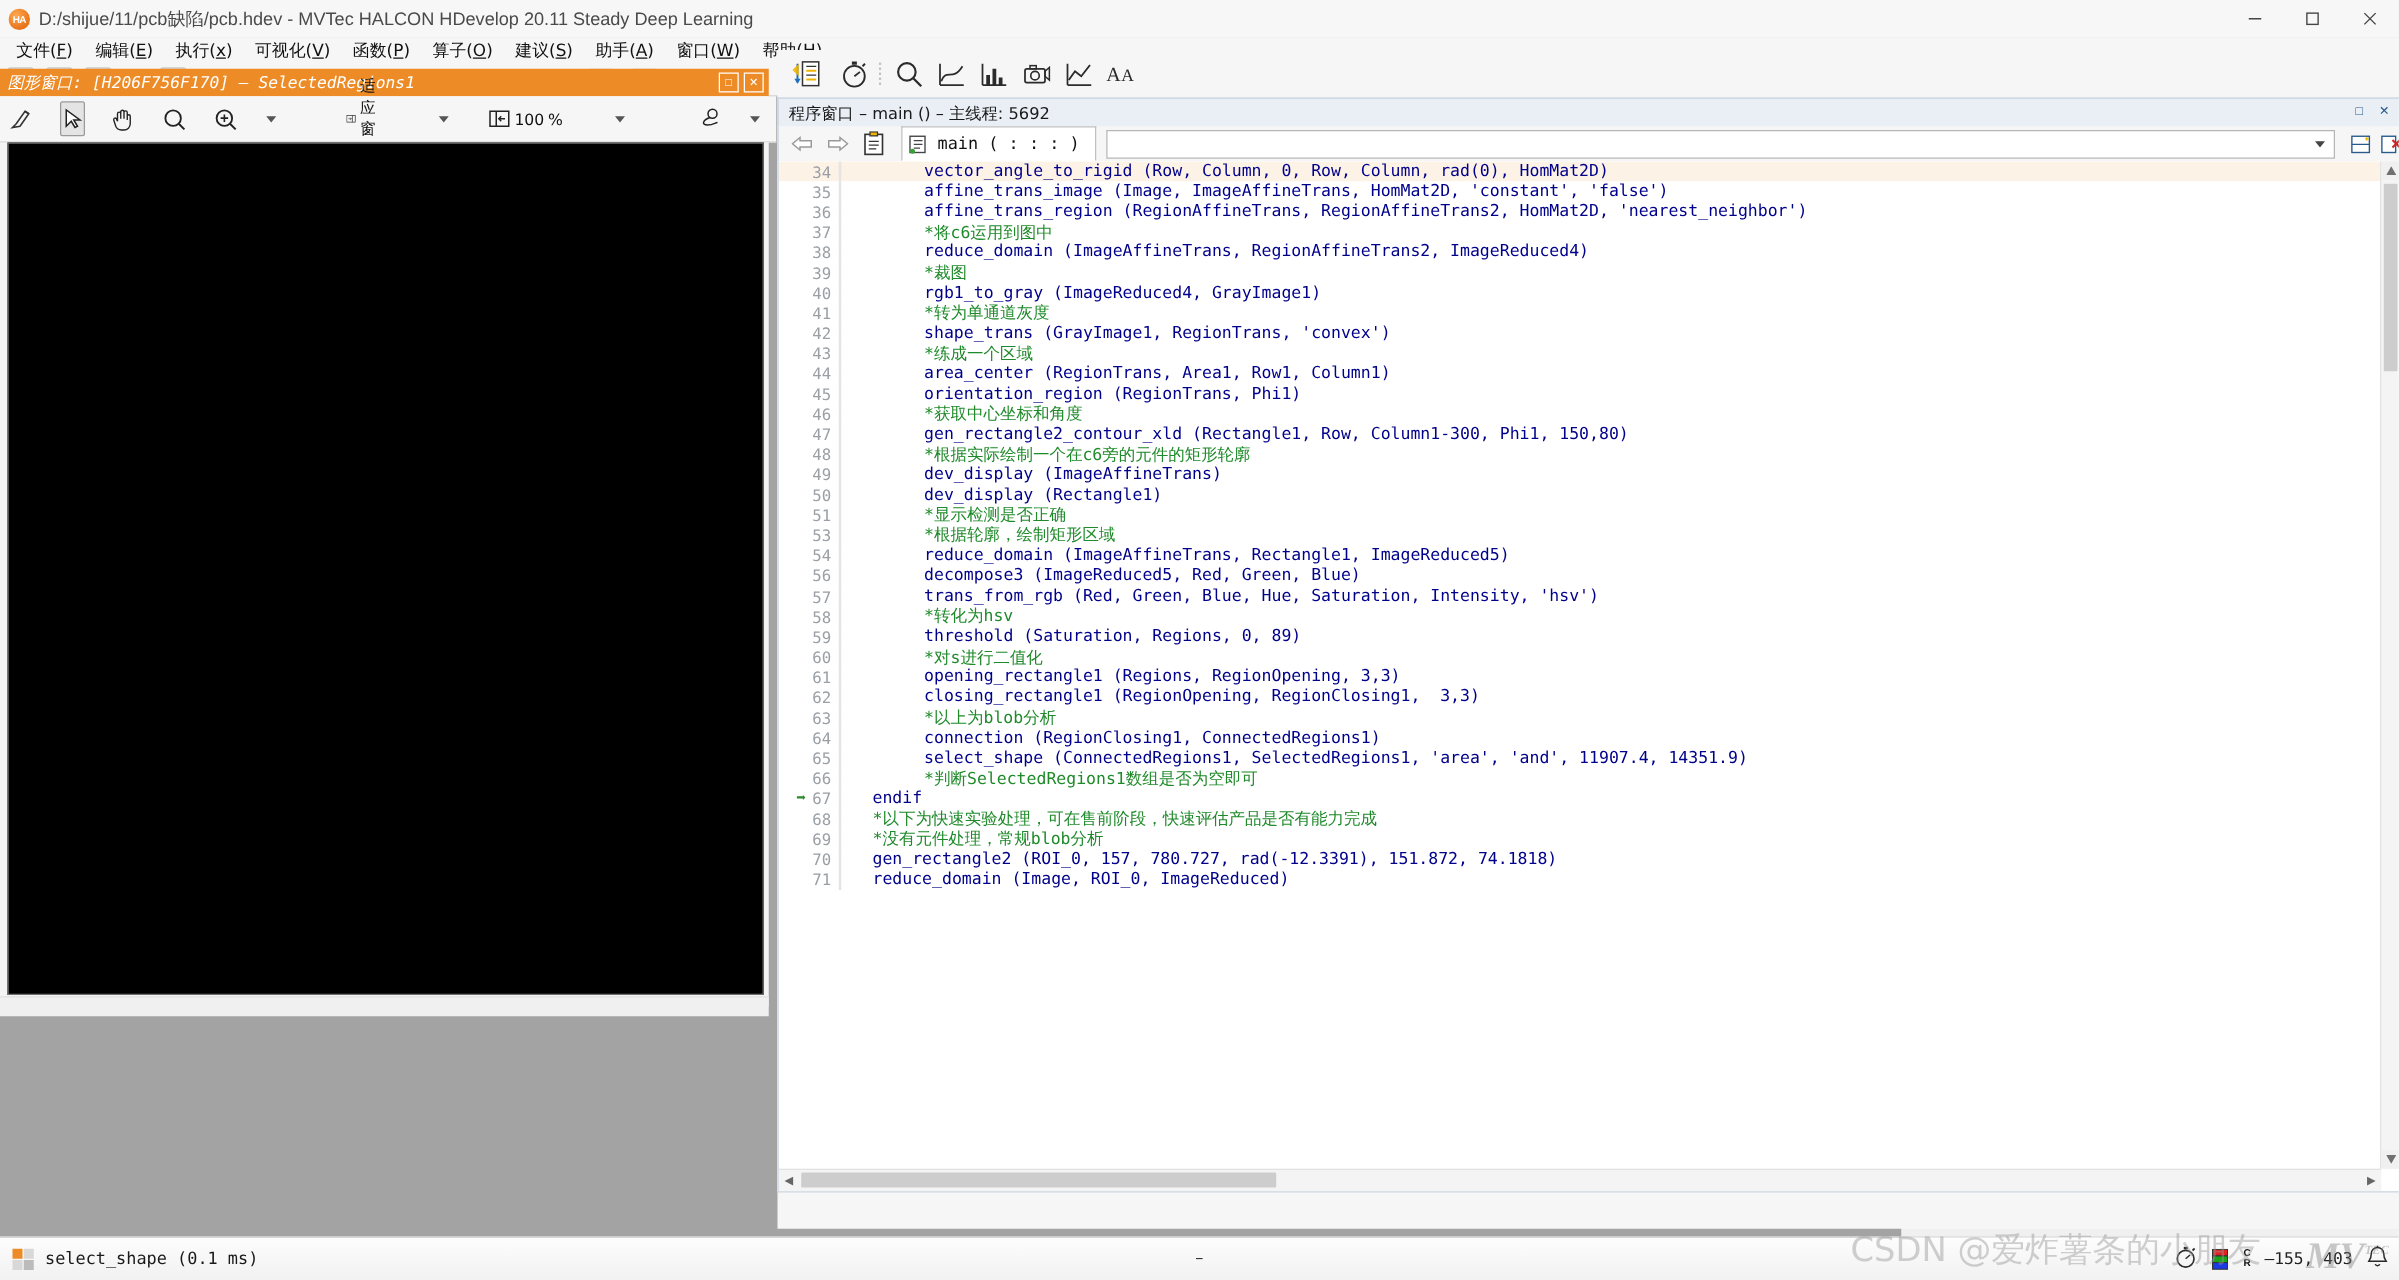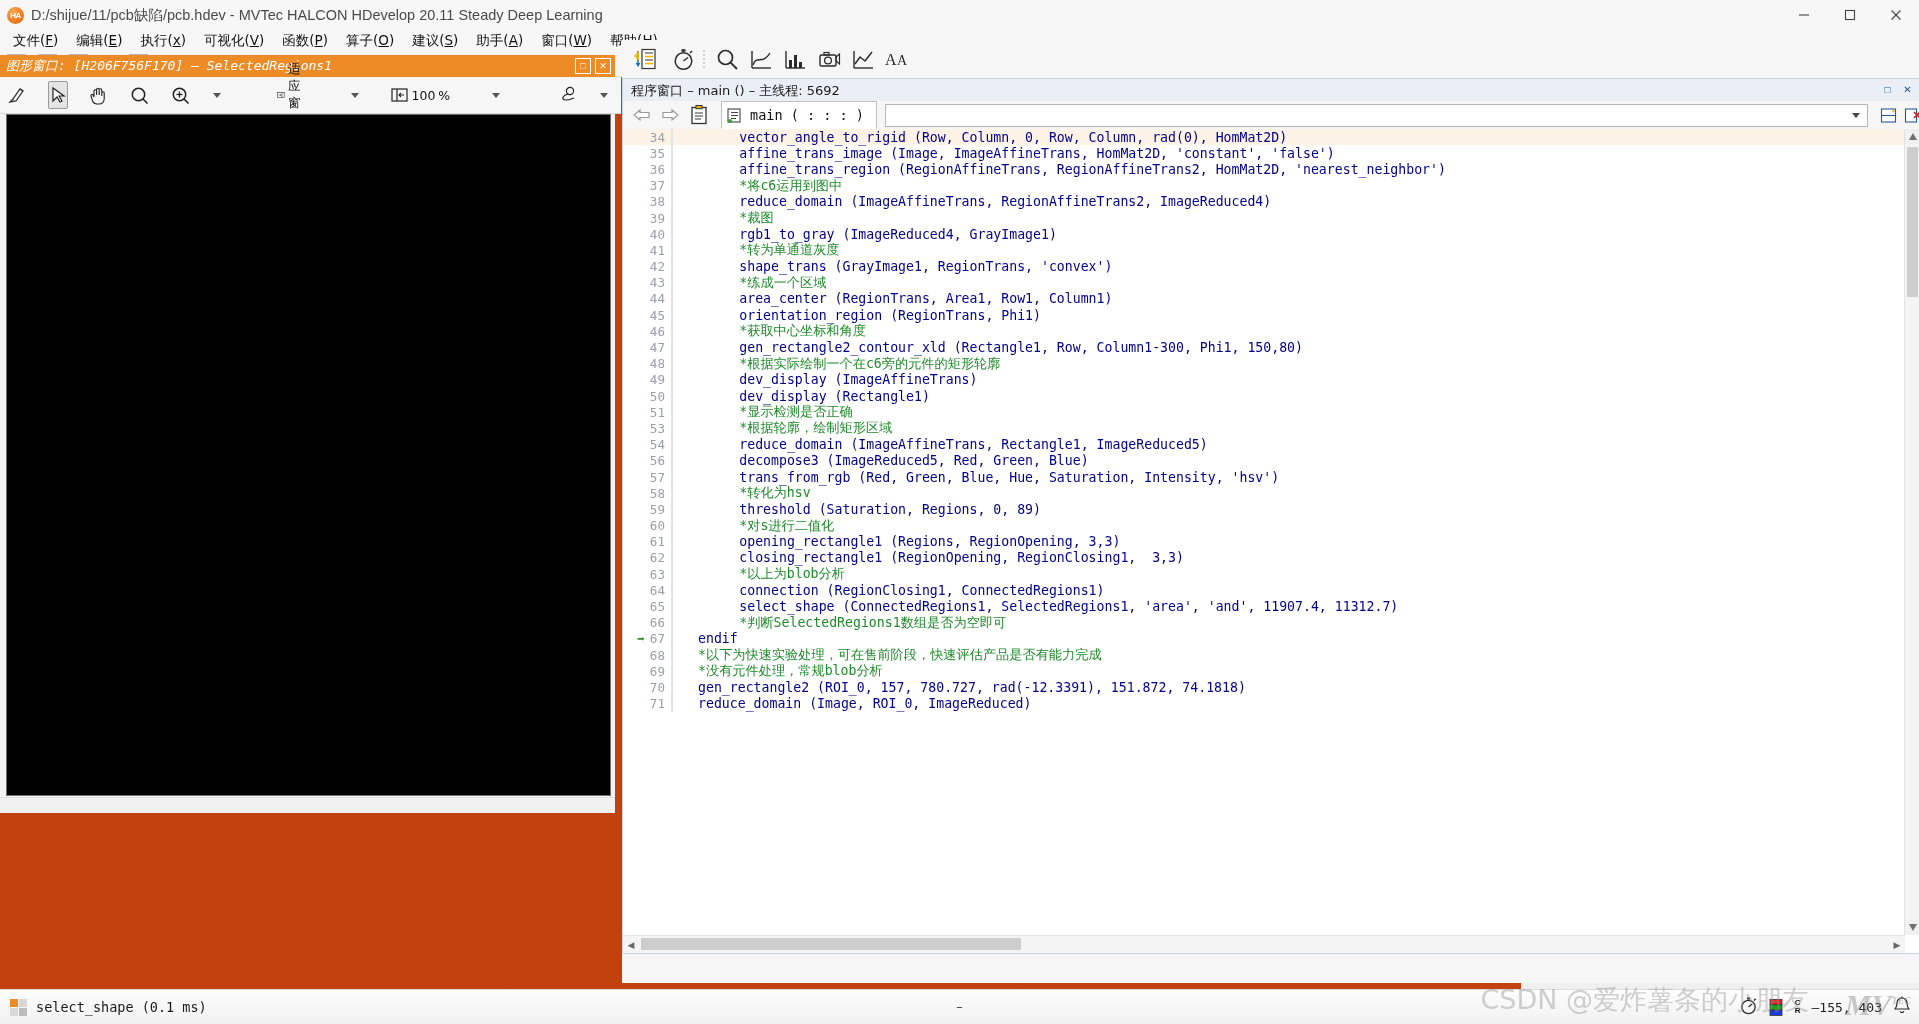--- a/index.html
+++ b/index.html
@@ -3,21 +3,21 @@
 <meta charset="utf-8">
 <style>
   html,body{margin:0;padding:0;}
   body{
     width:1919px;height:1024px;overflow:hidden;
     background:#f0f0f0;
     font-family:"Liberation Sans","DejaVu Sans",sans-serif;
     font-size:13px;color:#000;
     -webkit-font-smoothing:antialiased;
   }
-  .app{position:relative;width:1521px;height:1024px;background:#c2410c;}
+  .app{position:relative;width:1521px;height:1024px;background:#a3a3a3;}
 
   
   .titlebar{
     position:absolute;left:0;top:0;width:1919px;height:30px;
     background:#f7f7f7;border-bottom:1px solid #e2e2e2;
     display:flex;align-items:center;
   }
   .title-logo{
     width:17px;height:17px;border-radius:50%;margin-left:7px;margin-right:7px;
     background:radial-gradient(circle at 35% 30%,#ffa851,#e8741a 70%);
@@ -528,21 +528,21 @@
           <div class="code-line"><span class="ln-num">54</span><span class="ln-gutter"></span><span class="ln-code"><span class="c-ind"></span><span class="c-kw">reduce_domain (ImageAffineTrans, Rectangle1, ImageReduced5)</span></span></div>
           <div class="code-line"><span class="ln-num">56</span><span class="ln-gutter"></span><span class="ln-code"><span class="c-ind"></span><span class="c-kw">decompose3 (ImageReduced5, Red, Green, Blue)</span></span></div>
           <div class="code-line"><span class="ln-num">57</span><span class="ln-gutter"></span><span class="ln-code"><span class="c-ind"></span><span class="c-kw">trans_from_rgb (Red, Green, Blue, Hue, Saturation, Intensity, 'hsv')</span></span></div>
           <div class="code-line"><span class="ln-num">58</span><span class="ln-gutter"></span><span class="ln-code"><span class="c-ind"></span><span class="c-cmt">*转化为hsv</span></span></div>
           <div class="code-line"><span class="ln-num">59</span><span class="ln-gutter"></span><span class="ln-code"><span class="c-ind"></span><span class="c-kw">threshold (Saturation, Regions, 0, 89)</span></span></div>
           <div class="code-line"><span class="ln-num">60</span><span class="ln-gutter"></span><span class="ln-code"><span class="c-ind"></span><span class="c-cmt">*对s进行二值化</span></span></div>
           <div class="code-line"><span class="ln-num">61</span><span class="ln-gutter"></span><span class="ln-code"><span class="c-ind"></span><span class="c-kw">opening_rectangle1 (Regions, RegionOpening, 3,3)</span></span></div>
           <div class="code-line"><span class="ln-num">62</span><span class="ln-gutter"></span><span class="ln-code"><span class="c-ind"></span><span class="c-kw">closing_rectangle1 (RegionOpening, RegionClosing1,  3,3)</span></span></div>
           <div class="code-line"><span class="ln-num">63</span><span class="ln-gutter"></span><span class="ln-code"><span class="c-ind"></span><span class="c-cmt">*以上为blob分析</span></span></div>
           <div class="code-line"><span class="ln-num">64</span><span class="ln-gutter"></span><span class="ln-code"><span class="c-ind"></span><span class="c-kw">connection (RegionClosing1, ConnectedRegions1)</span></span></div>
-          <div class="code-line"><span class="ln-num">65</span><span class="ln-gutter"></span><span class="ln-code"><span class="c-ind"></span><span class="c-kw">select_shape (ConnectedRegions1, SelectedRegions1, 'area', 'and', 11907.4, 11312.7)</span></span></div>
+          <div class="code-line"><span class="ln-num">65</span><span class="ln-gutter"></span><span class="ln-code"><span class="c-ind"></span><span class="c-kw">select_shape (ConnectedRegions1, SelectedRegions1, 'area', 'and', 11907.4, 14351.9)</span></span></div>
           <div class="code-line"><span class="ln-num">66</span><span class="ln-gutter"></span><span class="ln-code"><span class="c-ind"></span><span class="c-cmt">*判断SelectedRegions1数组是否为空即可</span></span></div>
           <div class="code-line"><span class="ln-arrow">➡</span><span class="ln-num">67</span><span class="ln-gutter"></span><span class="ln-code"><span class="c-kw">endif</span></span></div>
           <div class="code-line"><span class="ln-num">68</span><span class="ln-gutter"></span><span class="ln-code"><span class="c-cmt">*以下为快速实验处理，可在售前阶段，快速评估产品是否有能力完成</span></span></div>
           <div class="code-line"><span class="ln-num">69</span><span class="ln-gutter"></span><span class="ln-code"><span class="c-cmt">*没有元件处理，常规blob分析</span></span></div>
           <div class="code-line"><span class="ln-num">70</span><span class="ln-gutter"></span><span class="ln-code"><span class="c-kw">gen_rectangle2 (ROI_0, 157, 780.727, rad(-12.3391), 151.872, 74.1818)</span></span></div>
           <div class="code-line"><span class="ln-num">71</span><span class="ln-gutter"></span><span class="ln-code"><span class="c-kw">reduce_domain (Image, ROI_0, ImageReduced)</span></span></div>
         </div>
 
       <div class="vscroll">
         <div class="vs-arrow">

